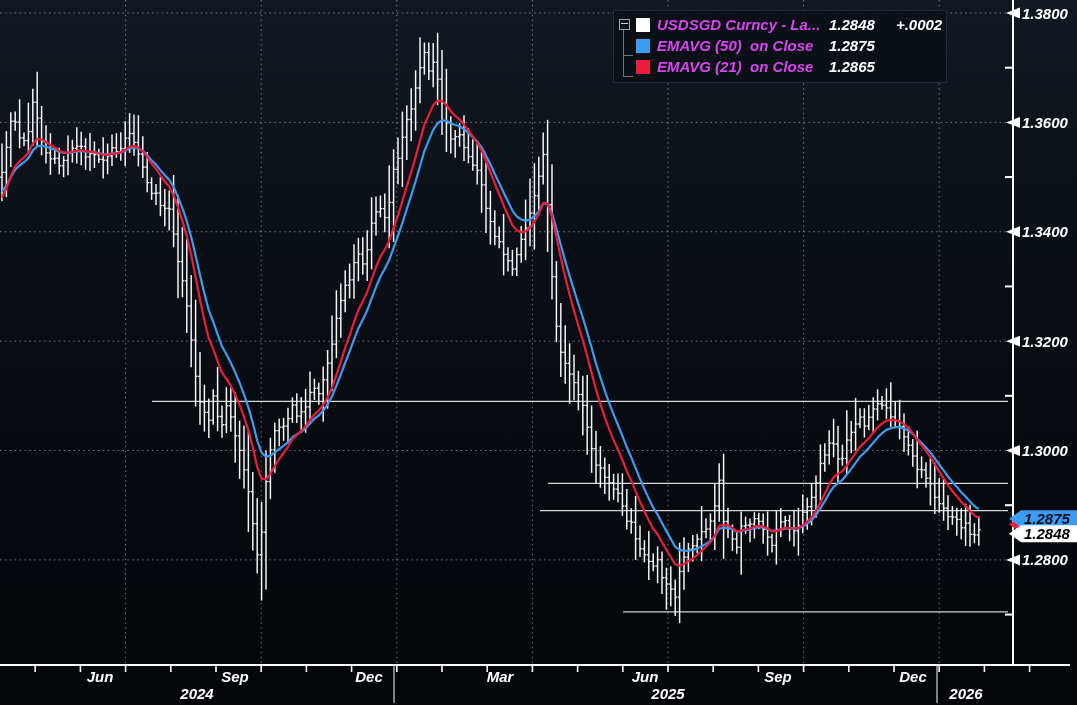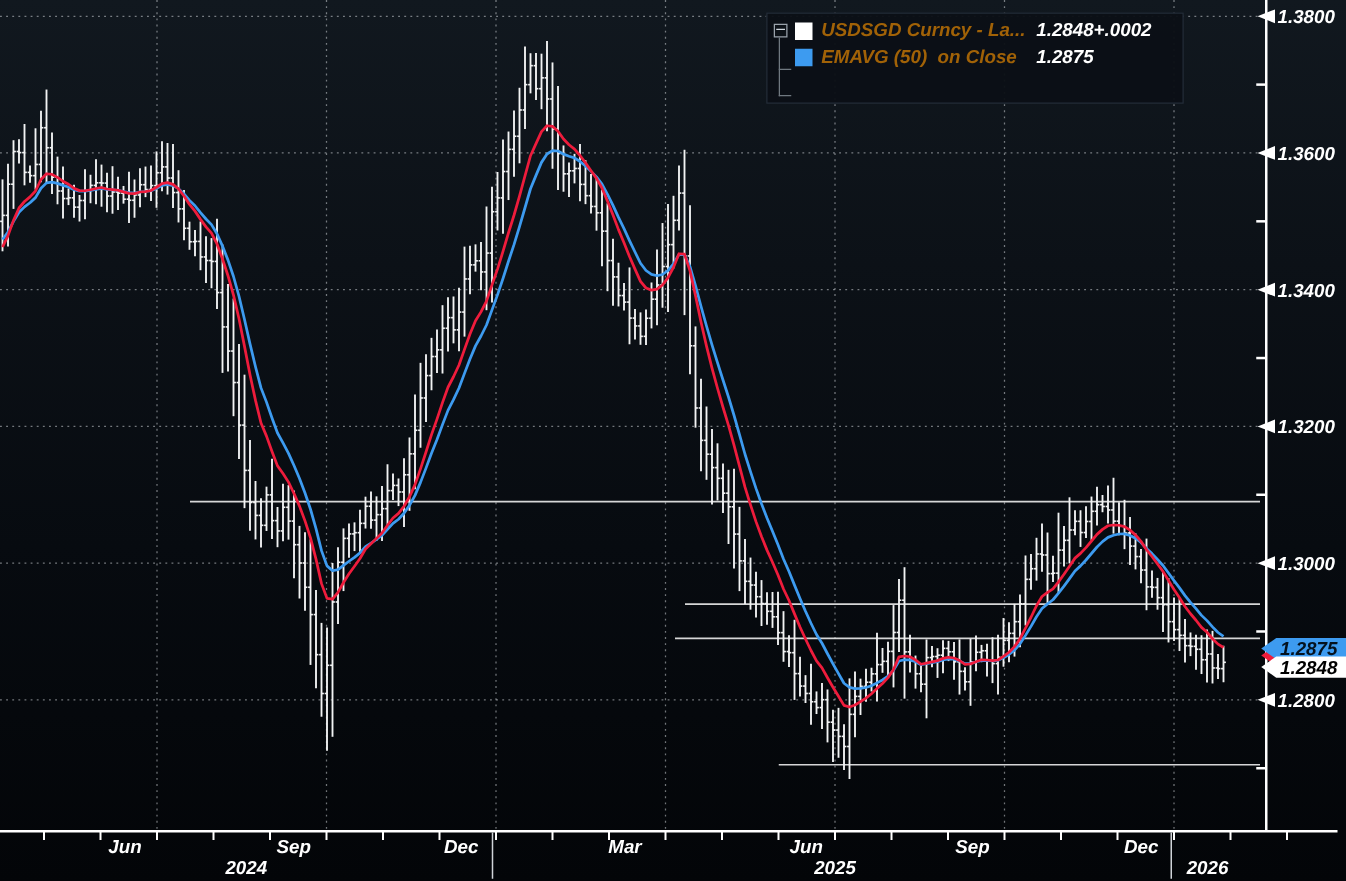--- a/index.html
+++ b/index.html
@@ -10,23 +10,23 @@
     font-style:italic;
   }
   svg{position:absolute;left:0;top:0;}
   .legend{
     position:absolute;left:613px;top:10px;width:334px;height:73px;
     background:rgba(11,16,22,0.96);border:1px solid #232d39;box-sizing:border-box;
     padding:3px 8px 0 22px;
   }
   .legend-row{display:flex;align-items:center;height:21px;}
   .sw{width:14px;height:14px;margin-right:7px;flex:none;}
-  .lg-label{color:#a16207;font-size:15px;font-weight:600;white-space:pre;width:172px;flex:none;overflow:hidden;}
+  .lg-label{color:#d946ef;font-size:15px;font-weight:600;white-space:pre;width:172px;flex:none;overflow:hidden;}
   .lg-value{color:#fff;font-size:15px;font-weight:600;white-space:pre;}
-  .lg-change{color:#fff;font-size:15px;font-weight:600;margin-left:0;white-space:pre;}
+  .lg-change{color:#fff;font-size:15px;font-weight:600;margin-left:21px;white-space:pre;}
   .collapse-box{position:absolute;left:5px;top:8px;width:9px;height:9px;border:1px solid #9aa2ab;background:#0d1218;}
   .collapse-box::after{content:"";position:absolute;left:1px;right:1px;top:3px;height:1px;background:#cfd6dd;}
   .tree-v{position:absolute;left:9px;top:19px;width:1px;height:47px;background:#6f7880;}
   .tree-s2{position:absolute;left:9px;top:44px;width:10px;height:1px;background:#6f7880;}
   .tree-s3{position:absolute;left:9px;top:65px;width:10px;height:1px;background:#6f7880;}
 </style>
 </head>
 <body>
 
 <div class="stage">
@@ -808,14 +808,19 @@
       <span class="sw" style="background: rgb(255, 255, 255);"></span>
       <span class="lg-label">USDSGD Curncy - La...</span>
       <span class="lg-value">1.2848</span>
       <span class="lg-change">+.0002</span>
     </div>
     <div class="legend-row">
       <span class="sw" style="background: rgb(61, 155, 240);"></span>
       <span class="lg-label">EMAVG (50)  on Close</span>
       <span class="lg-value">1.2875</span>
     </div>
+    <div class="legend-row">
+      <span class="sw" style="background: rgb(238, 28, 60);"></span>
+      <span class="lg-label">EMAVG (21)  on Close</span>
+      <span class="lg-value">1.2865</span>
+    </div>
   </div>
 </div>
 
 </body></html>

